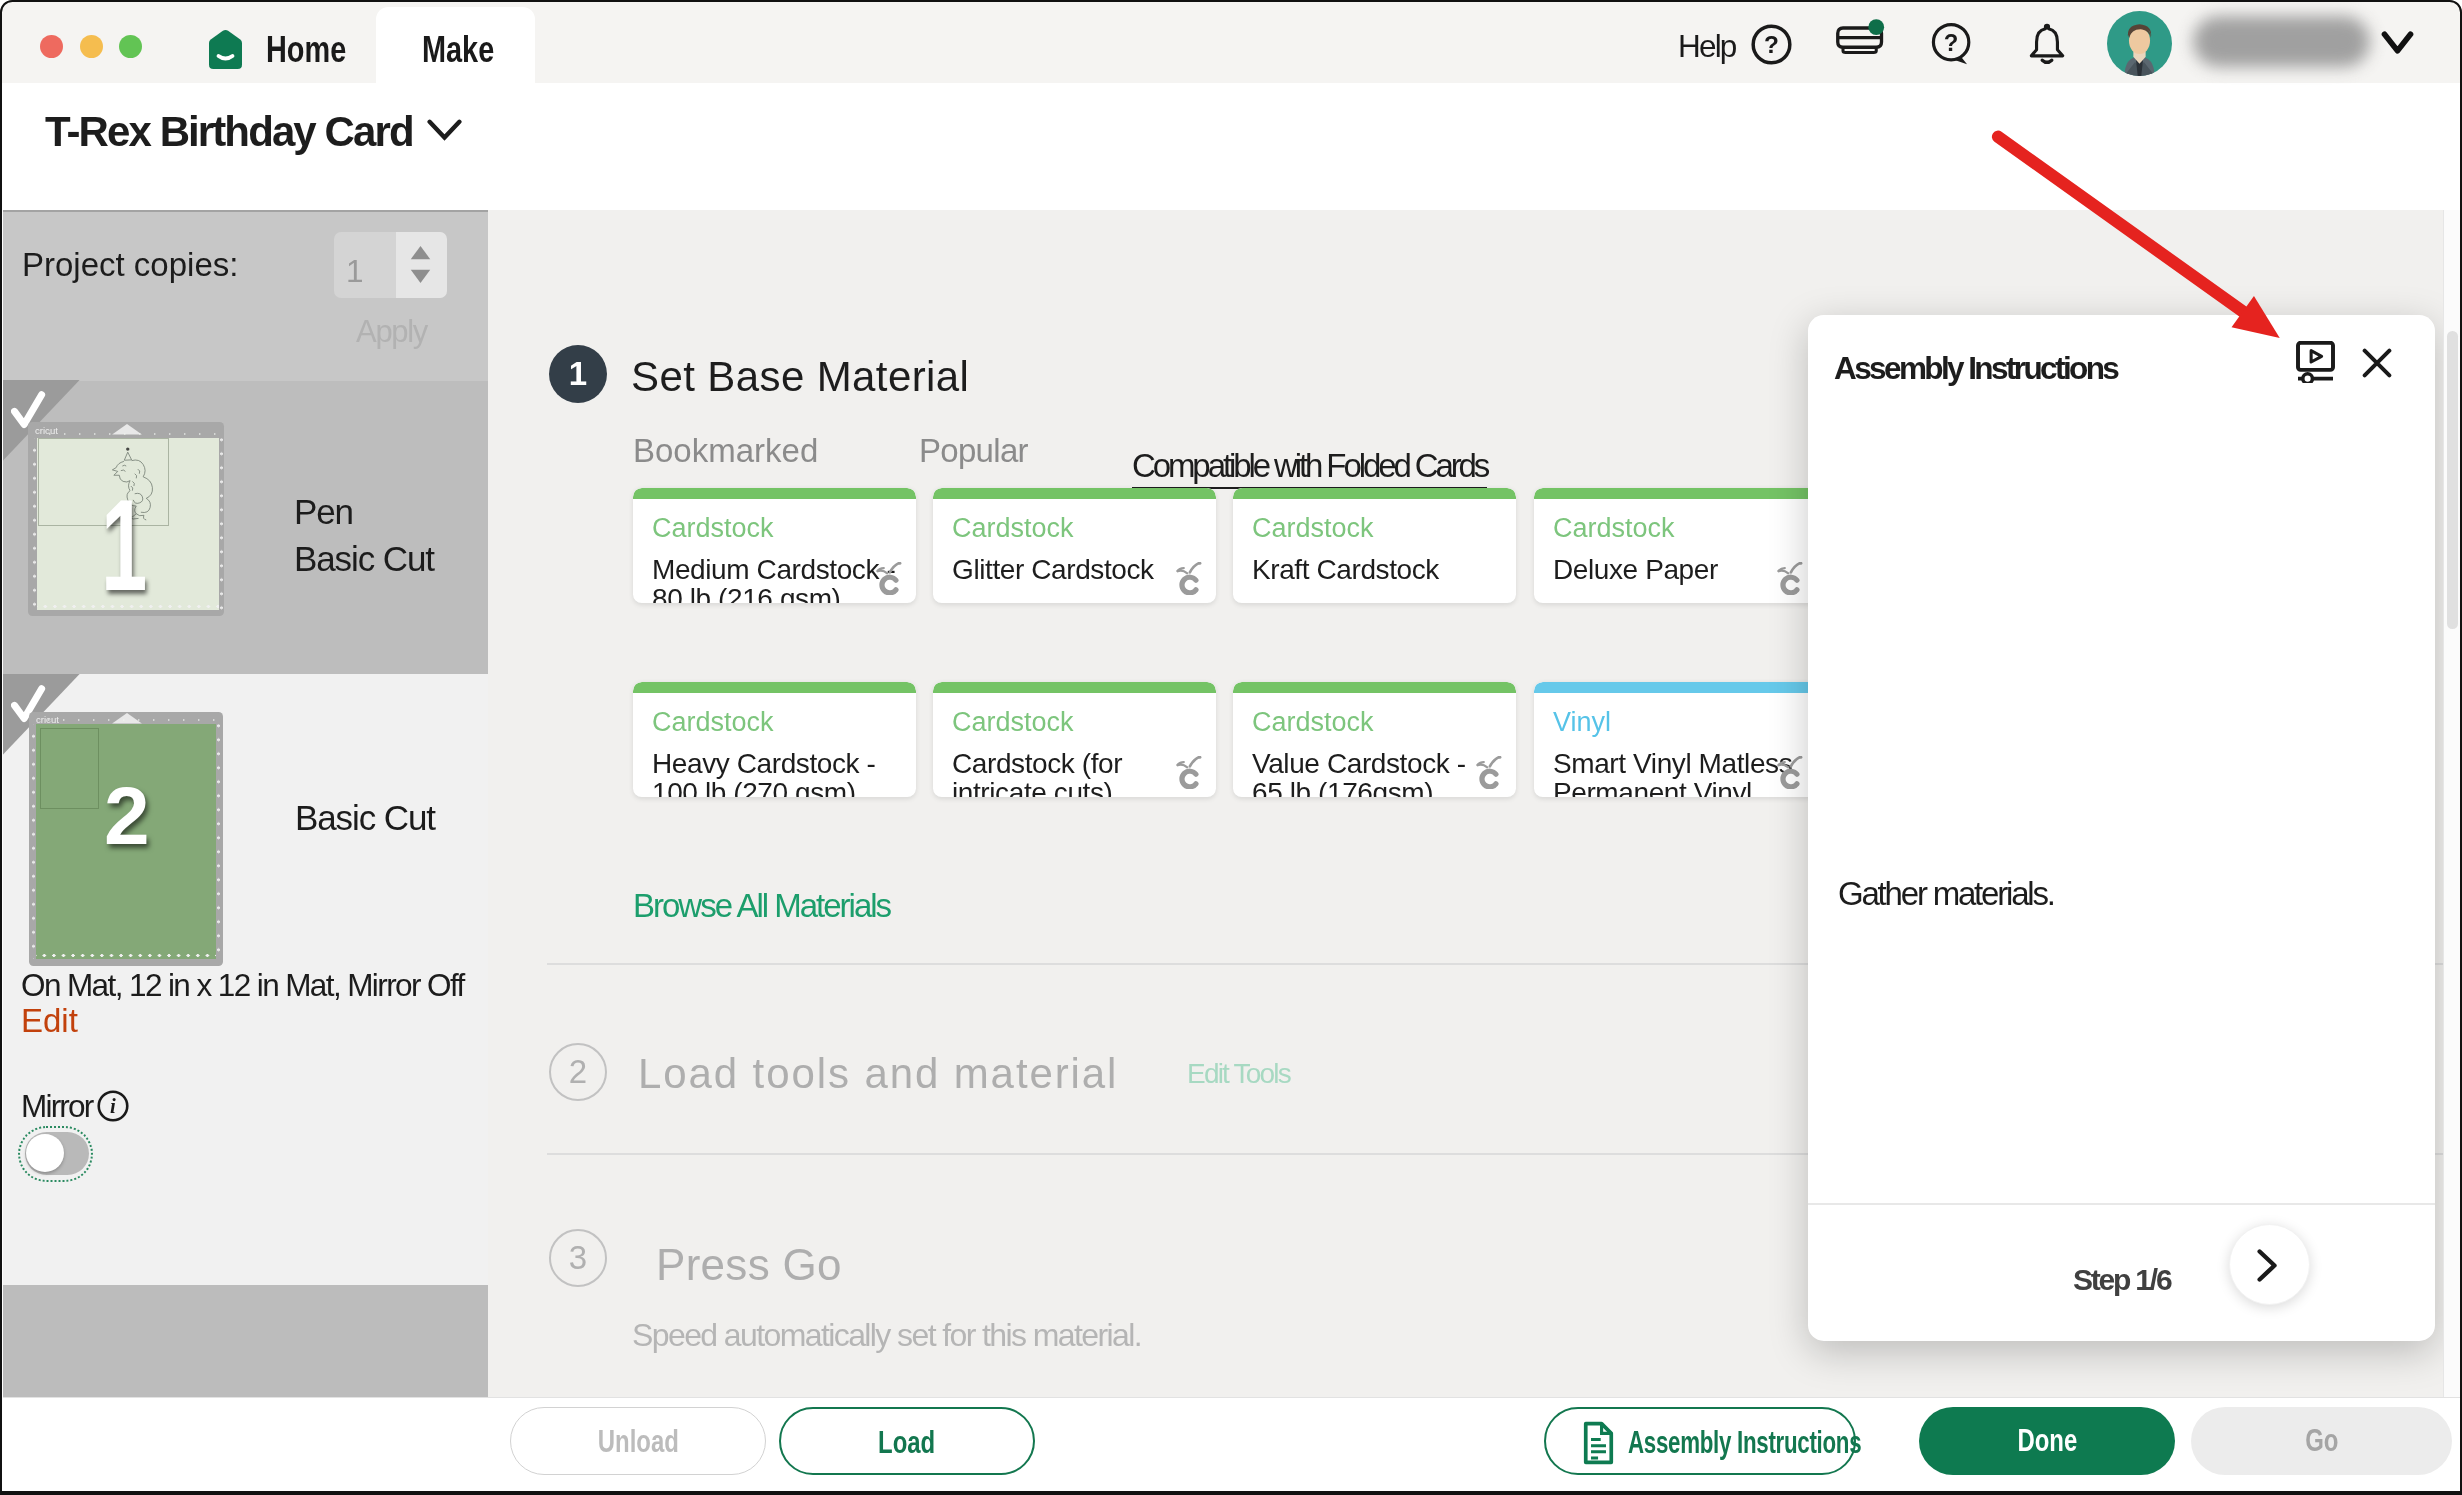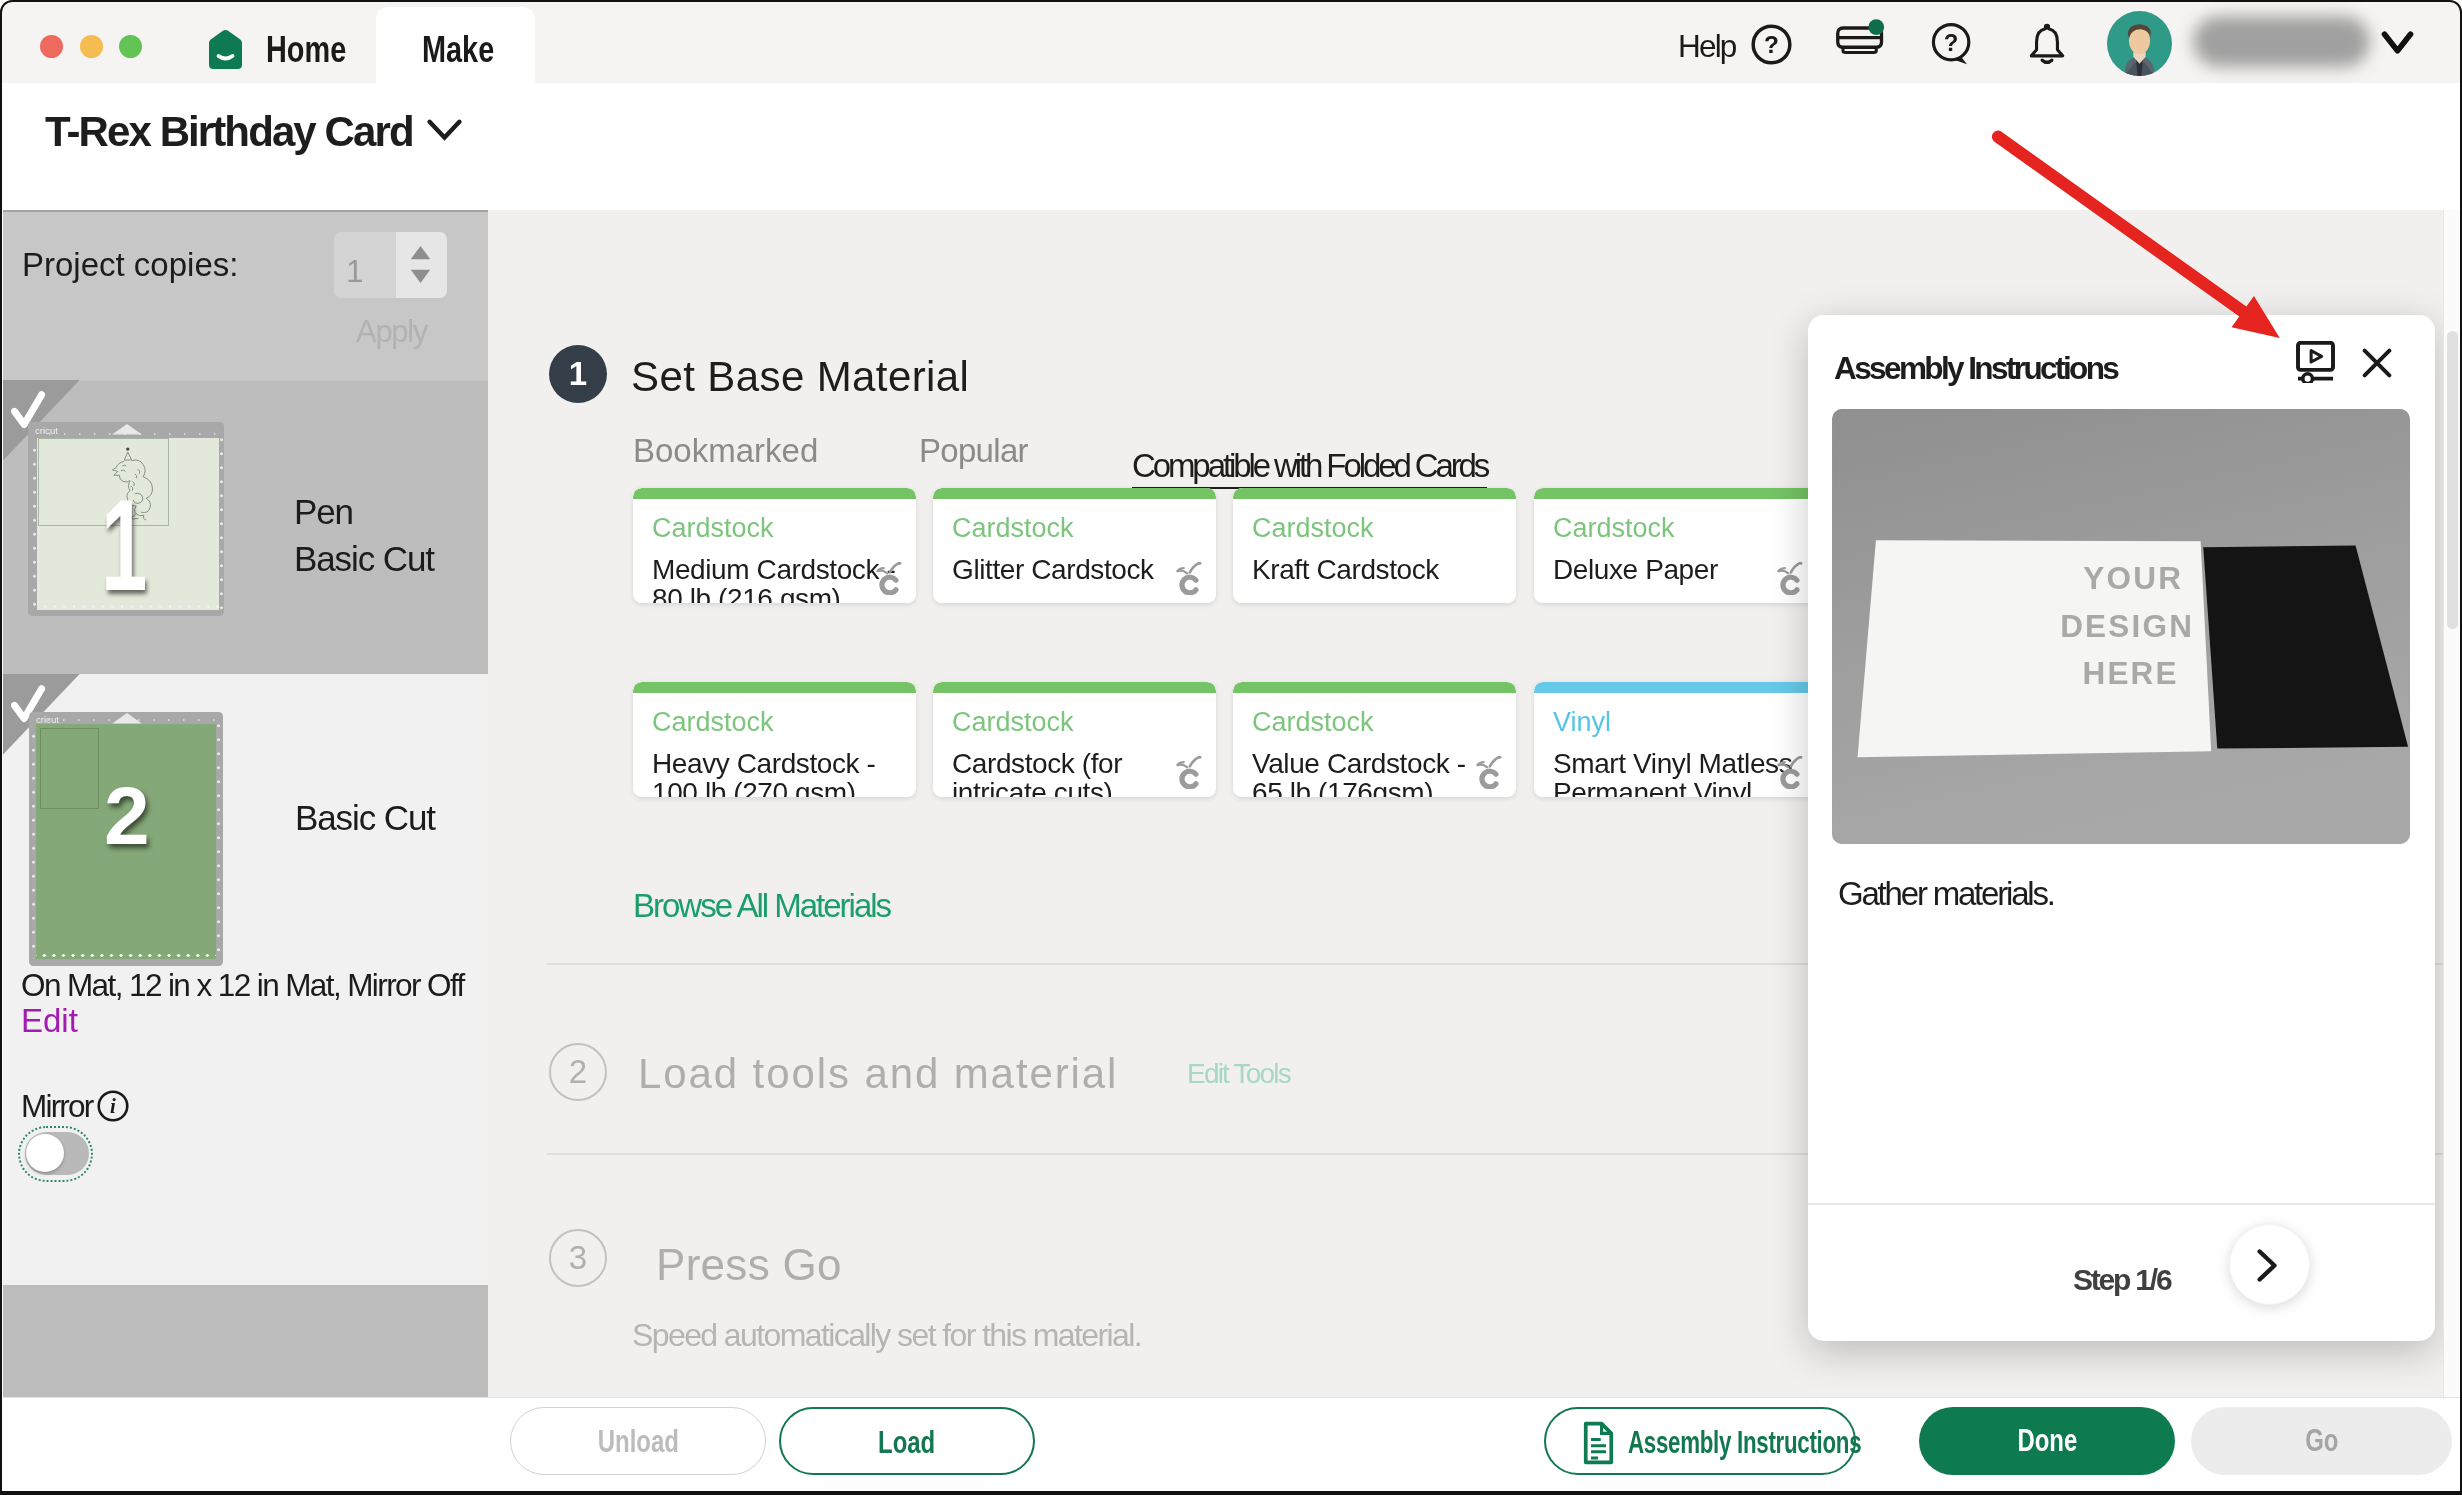--- a/index.html
+++ b/index.html
@@ -209,21 +209,21 @@
 <div class="abs" style="left:36px;top:724px;width:180px;height:235px;background:#84a877;"></div>
 <div class="abs" style="left:40px;top:728px;width:59px;height:81px;border:1.8px solid #6d8f60;"></div>
 <div class="abs" style="left:31px;top:724px;width:5.3px;height:235px;background-image:radial-gradient(circle,#e8e8e8 1.4px,transparent 1.6px);background-size:5.3px 14px;background-position:center 5.3px;"></div>
 <div class="abs" style="left:36px;top:953px;width:180px;height:5.3px;background-image:radial-gradient(circle,#f0f0f0 1.6px,transparent 1.8px);background-size:9.6px 5.3px;background-position:3.5px center;"></div>
 <div class="abs" style="left:216px;top:724px;width:5.3px;height:235px;background-image:radial-gradient(circle,#e8e8e8 1.4px,transparent 1.6px);background-size:5.3px 14px;background-position:center 8.8px;"></div>
 <div class="abs" style="left:36px;top:718px;width:180px;height:4.4px;background-image:radial-gradient(circle,rgba(240,243,238,0.9) 1px,transparent 1.1px);background-size:15px 4.4px;background-position:5.3px center;"></div>
 <div class="abs matnum" style="left:104px;top:769px;font-size:82px;">2</div>
 <div class="abs sbtext" style="left:295px;top:798px;font-size:35px;letter-spacing:-1.1px;">Basic Cut</div>
 
 <div class="abs sbtext" style="left:21px;top:967px;font-size:31.5px;letter-spacing:-1.6px;">On Mat, 12 in x 12 in Mat, Mirror Off</div>
-<div class="abs" style="left:21px;top:1002px;font-size:33px;color:#a21caf;">Edit</div>
+<div class="abs" style="left:21px;top:1002px;font-size:33px;color:#c2410c;">Edit</div>
 <div class="abs sbtext" style="left:21px;top:1088px;font-size:31.5px;letter-spacing:-1.8px;">Mirror</div>
 <svg class="abs" style="left:97px;top:1090px" width="32" height="32" viewBox="0 0 37 37">
   <circle cx="18.5" cy="18.5" r="16.5" stroke="#1a1a1a" stroke-width="3" fill="none"></circle>
   <text x="18.5" y="27" font-size="24" font-style="italic" font-weight="bold" font-family="Liberation Serif" text-anchor="middle" fill="#1a1a1a">i</text>
 </svg>
 <div class="abs" id="toggle-ring"></div>
 <div class="abs" id="toggle-pill"></div>
 <div class="abs" id="toggle-knob"></div>
 
 <div class="abs" id="main"></div>
@@ -342,37 +342,20 @@
   <div style="position:absolute;left:26px;top:35px;font-size:31.5px;font-weight:bold;color:#1d1d1d;letter-spacing:-2.6px;">Assembly Instructions</div>
   <svg style="position:absolute;left:488px;top:26px" width="39" height="42" viewBox="0 0 44 48">
     <rect x="2" y="2" width="40" height="31" rx="3" stroke="#1a1a1a" stroke-width="4.5" fill="none"></rect>
     <path d="M17 11 L29 17.5 L17 24 Z" stroke="#1a1a1a" stroke-width="3.5" fill="none" stroke-linejoin="round"></path>
     <path d="M2 43 L42 43" stroke="#1a1a1a" stroke-width="4.5"></path>
     <circle cx="13" cy="43" r="5.5" stroke="#1a1a1a" stroke-width="4" fill="#fff"></circle>
   </svg>
   <svg style="position:absolute;left:554px;top:33px" width="30" height="30" viewBox="0 0 34 34">
     <path d="M3 3 L31 31 M31 3 L3 31" stroke="#1a1a1a" stroke-width="4.5" stroke-linecap="round"></path>
   </svg>
-  <div id="photo">
-    <svg width="578" height="435" viewBox="0 0 660 497">
-      <defs>
-        <linearGradient id="pg" x1="0" y1="0" x2="0.3" y2="1">
-          <stop offset="0" stop-color="#8f8f8f"></stop>
-            <stop offset="0.5" stop-color="#9d9d9d"></stop>
-            <stop offset="1" stop-color="#a8a8a8"></stop>
-        </linearGradient>
-      </defs>
-      <rect width="660" height="497" fill="url(#pg)"></rect>
-      <polygon points="50,150 421,151 433,391 29,398" fill="#f5f5f3"></polygon>
-      <polygon points="424,158 598,156 658,386 440,388" fill="#141414"></polygon>
-      <text x="344" y="206" font-size="36" font-weight="bold" fill="#a9a9a9" text-anchor="middle" letter-spacing="2.5" font-family="Liberation Sans">YOUR</text>
-      <text x="337" y="260" font-size="36" font-weight="bold" fill="#a9a9a9" text-anchor="middle" letter-spacing="2.5" font-family="Liberation Sans">DESIGN</text>
-      <text x="341" y="314" font-size="36" font-weight="bold" fill="#a9a9a9" text-anchor="middle" letter-spacing="2.5" font-family="Liberation Sans">HERE</text>
-    </svg>
-  </div>
   <div style="position:absolute;left:30px;top:560px;font-size:33px;color:#1d1d1d;letter-spacing:-2.2px;">Gather materials.</div>
   <div style="position:absolute;left:0px;top:888px;width:627px;height:1.8px;background:#e8e8e8;"></div>
   <div style="position:absolute;left:265px;top:948px;font-size:30px;font-weight:bold;color:#404040;letter-spacing:-2.2px;">Step 1/6</div>
   <div style="position:absolute;left:421px;top:909px;width:81px;height:81px;border-radius:50%;background:#fff;box-shadow:0 2.6px 12.3px rgba(0,0,0,0.15);border:0.9px solid #f2f2f2;">
     <svg style="position:absolute;left:26px;top:23px" width="23" height="35" viewBox="0 0 26 40">
       <path d="M4 4 L21 20 L4 36" stroke="#1a1a1a" stroke-width="5" fill="none" stroke-linecap="round" stroke-linejoin="round"></path>
     </svg>
   </div>
 </div>
 

